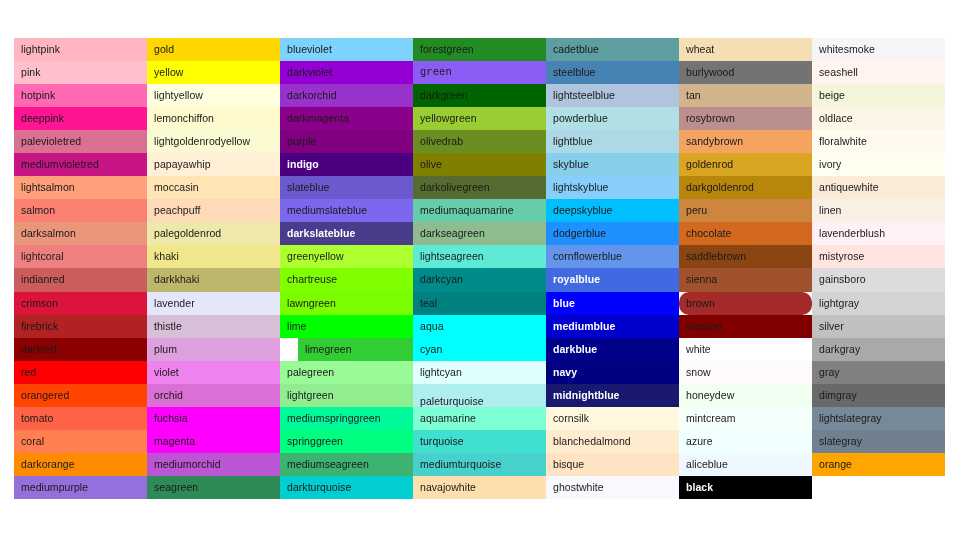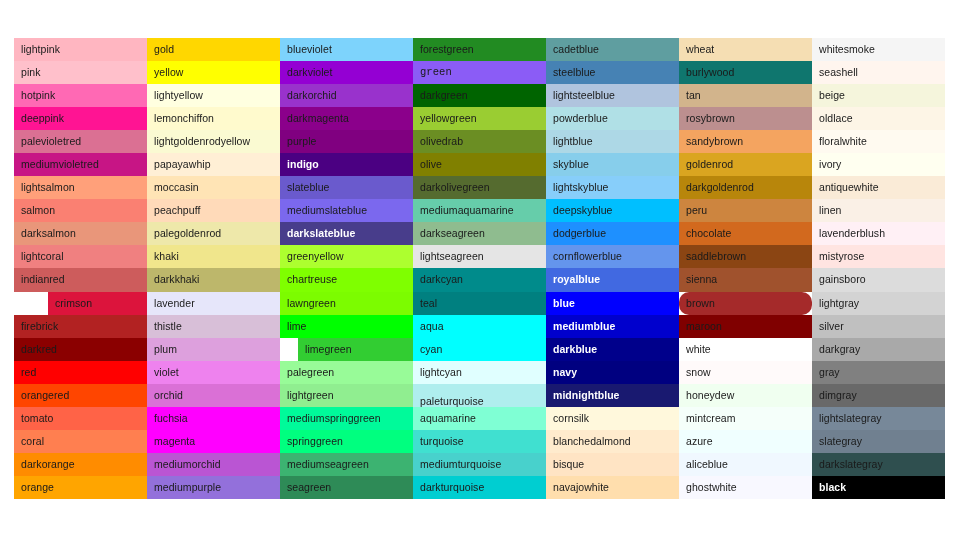--- a/index.html
+++ b/index.html
@@ -77,21 +77,21 @@
     </div>
     <div class="swatch" style="background: rgb(148, 0, 211);">
       <span class="swatch-label">darkviolet</span>
     </div>
     <div class="swatch" style="background: #8b5cf6; font-family: Liberation Mono, monospace;">
       <span class="swatch-label">green</span>
     </div>
     <div class="swatch" style="background: rgb(70, 130, 180);">
       <span class="swatch-label">steelblue</span>
     </div>
-    <div class="swatch" style="background: #0f766e;">
+    <div class="swatch" style="background: #737373;">
       <span class="swatch-label">burlywood</span>
     </div>
     <div class="swatch" style="background: rgb(255, 245, 238);">
       <span class="swatch-label">seashell</span>
     </div>
     <div class="swatch" style="background: rgb(255, 105, 180);">
       <span class="swatch-label">hotpink</span>
     </div>
     <div class="swatch" style="background: rgb(255, 255, 224);">
       <span class="swatch-label">lightyellow</span>
@@ -239,21 +239,21 @@
     </div>
     <div class="swatch" style="background: rgb(240, 128, 128);">
       <span class="swatch-label">lightcoral</span>
     </div>
     <div class="swatch" style="background: rgb(240, 230, 140);">
       <span class="swatch-label">khaki</span>
     </div>
     <div class="swatch" style="background: rgb(173, 255, 47);">
       <span class="swatch-label">greenyellow</span>
     </div>
-    <div class="swatch" style="background: #e5e5e5;">
+    <div class="swatch" style="background: #5eead4;">
       <span class="swatch-label">lightseagreen</span>
     </div>
     <div class="swatch" style="background: rgb(100, 149, 237);">
       <span class="swatch-label">cornflowerblue</span>
     </div>
     <div class="swatch" style="background: rgb(139, 69, 19);">
       <span class="swatch-label">saddlebrown</span>
     </div>
     <div class="swatch" style="background: rgb(255, 228, 225);">
       <span class="swatch-label">mistyrose</span>
@@ -272,21 +272,21 @@
     </div>
     <div class="swatch light-text" style="background: rgb(65, 105, 225);">
       <span class="swatch-label">royalblue</span>
     </div>
     <div class="swatch" style="background: rgb(160, 82, 45);">
       <span class="swatch-label">sienna</span>
     </div>
     <div class="swatch" style="background: rgb(220, 220, 220);">
       <span class="swatch-label">gainsboro</span>
     </div>
-    <div class="swatch" style="background: rgb(220, 20, 60); margin-left: 34px;">
+    <div class="swatch" style="background: rgb(220, 20, 60);">
       <span class="swatch-label">crimson</span>
     </div>
     <div class="swatch" style="background: rgb(230, 230, 250);">
       <span class="swatch-label">lavender</span>
     </div>
     <div class="swatch" style="background: rgb(124, 252, 0);">
       <span class="swatch-label">lawngreen</span>
     </div>
     <div class="swatch" style="background: rgb(0, 128, 128);">
       <span class="swatch-label">teal</span>
@@ -436,23 +436,20 @@
       <span class="swatch-label">mediumseagreen</span>
     </div>
     <div class="swatch" style="background: rgb(72, 209, 204);">
       <span class="swatch-label">mediumturquoise</span>
     </div>
     <div class="swatch" style="background: rgb(255, 228, 196);">
       <span class="swatch-label">bisque</span>
     </div>
     <div class="swatch" style="background: rgb(240, 248, 255);">
       <span class="swatch-label">aliceblue</span>
-    </div>
-    <div class="swatch" style="background: rgb(47, 79, 79);">
-      <span class="swatch-label">darkslategray</span>
     </div>
     <div class="swatch" style="background: rgb(255, 165, 0);">
       <span class="swatch-label">orange</span>
     </div>
     <div class="swatch" style="background: rgb(147, 112, 219);">
       <span class="swatch-label">mediumpurple</span>
     </div>
     <div class="swatch" style="background: rgb(46, 139, 87);">
       <span class="swatch-label">seagreen</span>
     </div>

